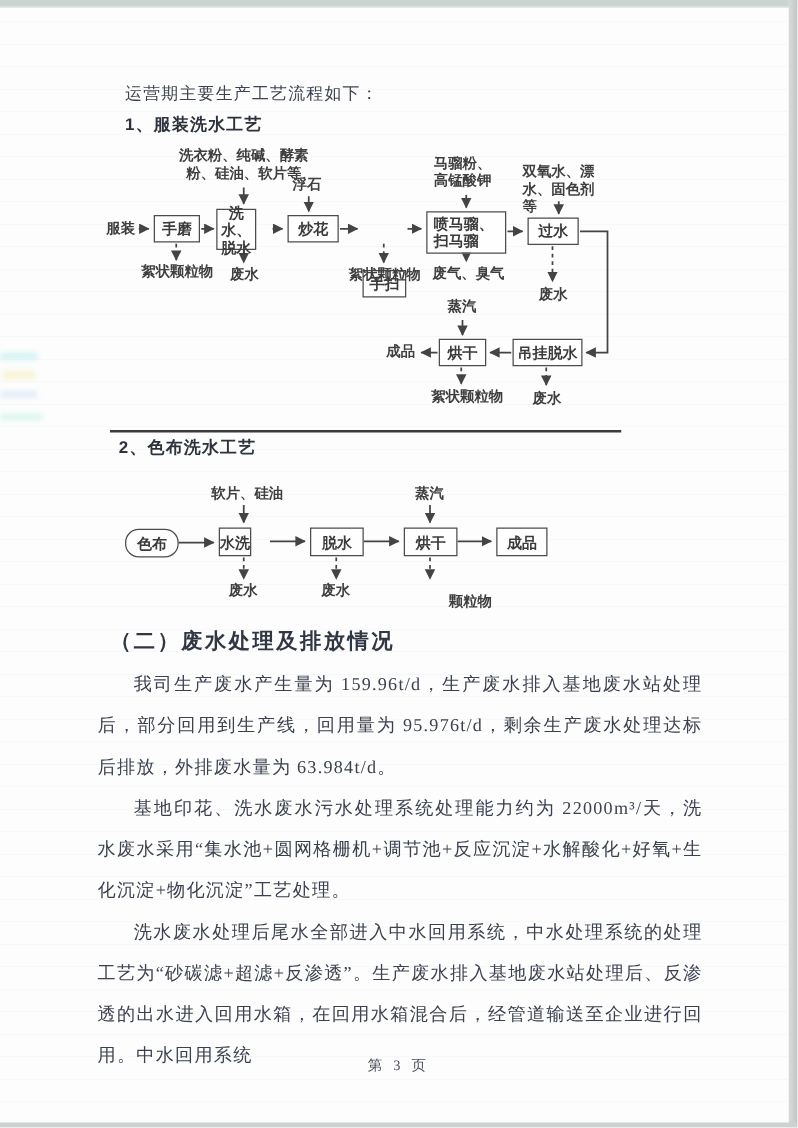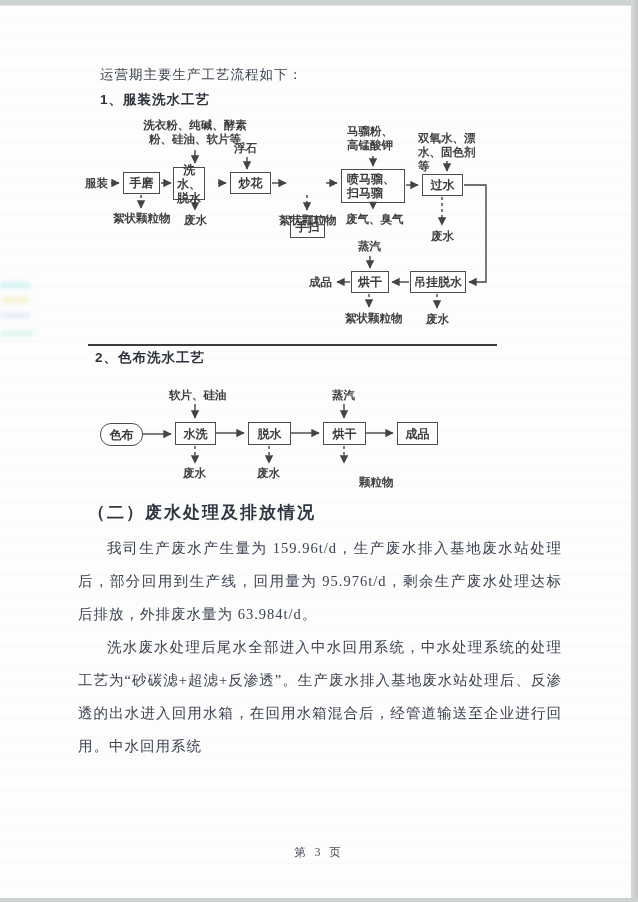--- a/index.html
+++ b/index.html
@@ -133,33 +133,34 @@
         <line x1="259" y1="19" x2="259" y2="33" marker-end="url(#ah)"></line>
       </g>
       <g stroke="#444" stroke-width="1.4" fill="none" stroke-dasharray="3,3">
         <line x1="110" y1="61" x2="110" y2="78" marker-end="url(#ah)"></line>
         <line x1="184" y1="61" x2="184" y2="78" marker-end="url(#ah)"></line>
         <line x1="259" y1="61" x2="259" y2="78" marker-end="url(#ah)"></line>
       </g>
     </svg>
 
     <div class="fbox" style="left:15px;top:38px;width:43px;height:23px;border-radius:11px;">色布</div>
-    <div class="fbox" style="left:90px;top:37px;width:41px;height:23px;">水洗</div>
+    <div class="fbox" style="left:90px;top:37px;width:26px;height:23px;">水洗</div>
     <div class="fbox" style="left:163px;top:37px;width:43px;height:23px;">脱水</div>
     <div class="fbox" style="left:238px;top:37px;width:43px;height:23px;">烘干</div>
     <div class="fbox" style="left:312px;top:37px;width:41px;height:23px;">成品</div>
 
     <div class="flbl" style="left:84px;top:3px;">软片、硅油</div>
     <div class="flbl" style="left:247px;top:3px;">蒸汽</div>
     <div class="flbl" style="left:98px;top:81px;">废水</div>
     <div class="flbl" style="left:172px;top:81px;">废水</div>
     <div class="flbl" style="left:241px;top:90px;margin-left:33px;">颗粒物</div>
   </div>
 
   <div class="s3">（二）废水处理及排放情况</div>
 
   <div class="paras">
     <p>我司生产废水产生量为 159.96t/d，生产废水排入基地废水站处理后，部分回用到生产线，回用量为 95.976t/d，剩余生产废水处理达标后排放，外排废水量为 63.984t/d。</p>
+    <p>基地印花、洗水废水污水处理系统处理能力约为 22000m³/天，洗水废水采用“集水池+圆网格栅机+调节池+反应沉淀+水解酸化+好氧+生化沉淀+物化沉淀”工艺处理。</p>
     <p>洗水废水处理后尾水全部进入中水回用系统，中水处理系统的处理工艺为“砂碳滤+超滤+反渗透”。生产废水排入基地废水站处理后、反渗透的出水进入回用水箱，在回用水箱混合后，经管道输送至企业进行回用。中水回用系统</p>
   </div>
 
   <div class="footer">第 3 页</div>
 </div>
 
 </body></html>

